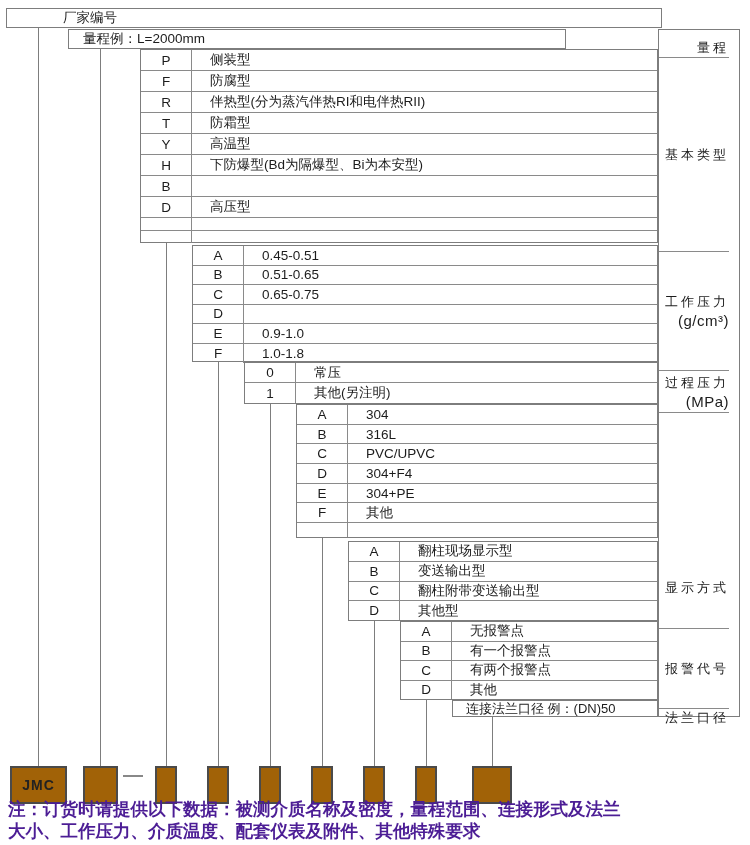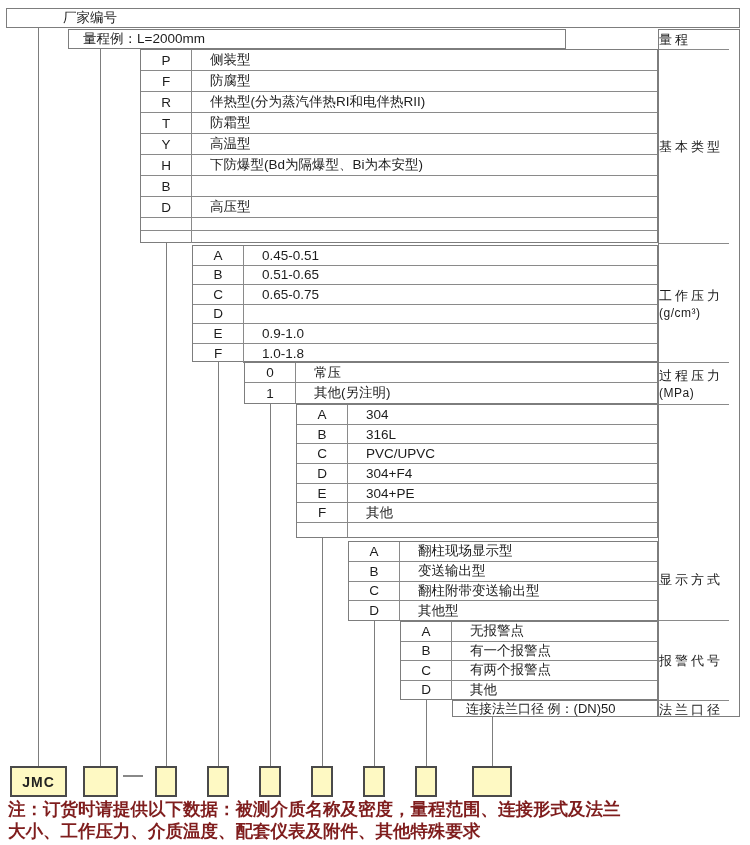--- a/index.html
+++ b/index.html
@@ -10,49 +10,49 @@
   .sec{position:absolute;border:1px solid #7d7d7d;box-sizing:border-box;background:#fff;}
   .row{display:flex;box-sizing:border-box;border-bottom:1px solid #8a8a8a;}
   .row:last-child{border-bottom:none;}
   .code{width:51px;flex:0 0 51px;border-right:1px solid #8a8a8a;display:flex;align-items:center;
         justify-content:center;font-size:13.5px;box-sizing:border-box;}
   .desc{flex:1;display:flex;align-items:center;padding-left:18px;font-size:13.5px;white-space:nowrap;overflow:hidden;}
   .bar{position:absolute;border:1px solid #7d7d7d;box-sizing:border-box;display:flex;align-items:center;
        font-size:13.5px;background:#fff;white-space:nowrap;}
   .labelcol{position:absolute;left:658px;top:29px;width:82px;height:688px;border:1px solid #7d7d7d;
             box-sizing:border-box;background:#fff;}
-  .labelcell{position:absolute;left:0;right:10px;display:flex;flex-direction:column;align-items:flex-start;
+  .labelcell{position:absolute;left:0;right:10px;display:flex;flex-direction:column;align-items:flex-end;
              justify-content:center;border-bottom:1px solid #8a8a8a;box-sizing:border-box;
-             font-size:13px;letter-spacing:3px;text-align:center;}
+             font-size:13px;letter-spacing:3px;text-align:center;margin-top:8px;}
   .labelcell:last-child{border-bottom:none;}
-  .unit{font-size:12px;letter-spacing:0.5px;margin-top:1px;}
+  .unit{font-size:15px;letter-spacing:0.5px;margin-top:1px;}
   .vline{position:absolute;width:1px;background:#7d7d7d;}
-  .obox{position:absolute;top:766px;height:31px;border:2px solid #4a4a4a;box-sizing:border-box;
-        background:#fef9c3;display:flex;align-items:center;justify-content:center;}
+  .obox{position:absolute;top:766px;height:38px;border:2px solid #4a4a4a;box-sizing:border-box;
+        background:#a16207;display:flex;align-items:center;justify-content:center;}
   .jmc{font-weight:bold;font-size:14px;letter-spacing:1px;color:#222;}
   .dash{position:absolute;top:775px;height:2px;background:#888;}
   .note{position:absolute;left:8px;top:799px;width:740px;font-weight:bold;font-size:17.5px;
         line-height:21.5px;white-space:nowrap;}
 </style>
 </head>
 <body>
 
 <div id="stage">
 
   <div class="vline" style="left:38px;top:27px;height:739px"></div>
   <div class="vline" style="left:100px;top:48px;height:718px"></div>
   <div class="vline" style="left:166px;top:242px;height:524px"></div>
   <div class="vline" style="left:218px;top:361px;height:405px"></div>
   <div class="vline" style="left:270px;top:403px;height:363px"></div>
   <div class="vline" style="left:322px;top:537px;height:229px"></div>
   <div class="vline" style="left:374px;top:620px;height:146px"></div>
   <div class="vline" style="left:426px;top:699px;height:67px"></div>
   <div class="vline" style="left:492px;top:716px;height:50px"></div>
 
-  <div class="bar" style="left:6px;top:8px;width:734px;height:20px;padding-left:56px">
+  <div class="bar" style="left:6px;top:8px;width:656px;height:20px;padding-left:56px">
     <span>厂家编号</span>
   </div>
 
   <div class="bar" style="left:68px;top:29px;width:498px;height:20px;padding-left:14px">
     <span>量程例：L=2000mm</span>
   </div>
 
   <div class="sec" style="left:140px;top:49px;width:518px;height:194px">
     <div class="row" style="height:21px">
       <div class="code">P</div>
@@ -237,18 +237,18 @@
   <div class="obox" style="left:83px;width:35px"></div>
   <div class="dash" style="left:123px;width:20px"></div>
   <div class="obox" style="left:155px;width:22px"></div>
   <div class="obox" style="left:207px;width:22px"></div>
   <div class="obox" style="left:259px;width:22px"></div>
   <div class="obox" style="left:311px;width:22px"></div>
   <div class="obox" style="left:363px;width:22px"></div>
   <div class="obox" style="left:415px;width:22px"></div>
   <div class="obox" style="left:472px;width:40px"></div>
 
-  <div class="note" style="color: #7f1d1d;">
+  <div class="note" style="color: #4c1d95;">
     <div>注：订货时请提供以下数据：被测介质名称及密度，量程范围、连接形式及法兰</div>
     <div>大小、工作压力、介质温度、配套仪表及附件、其他特殊要求</div>
   </div>
 
 </div>
 
 </body></html>

